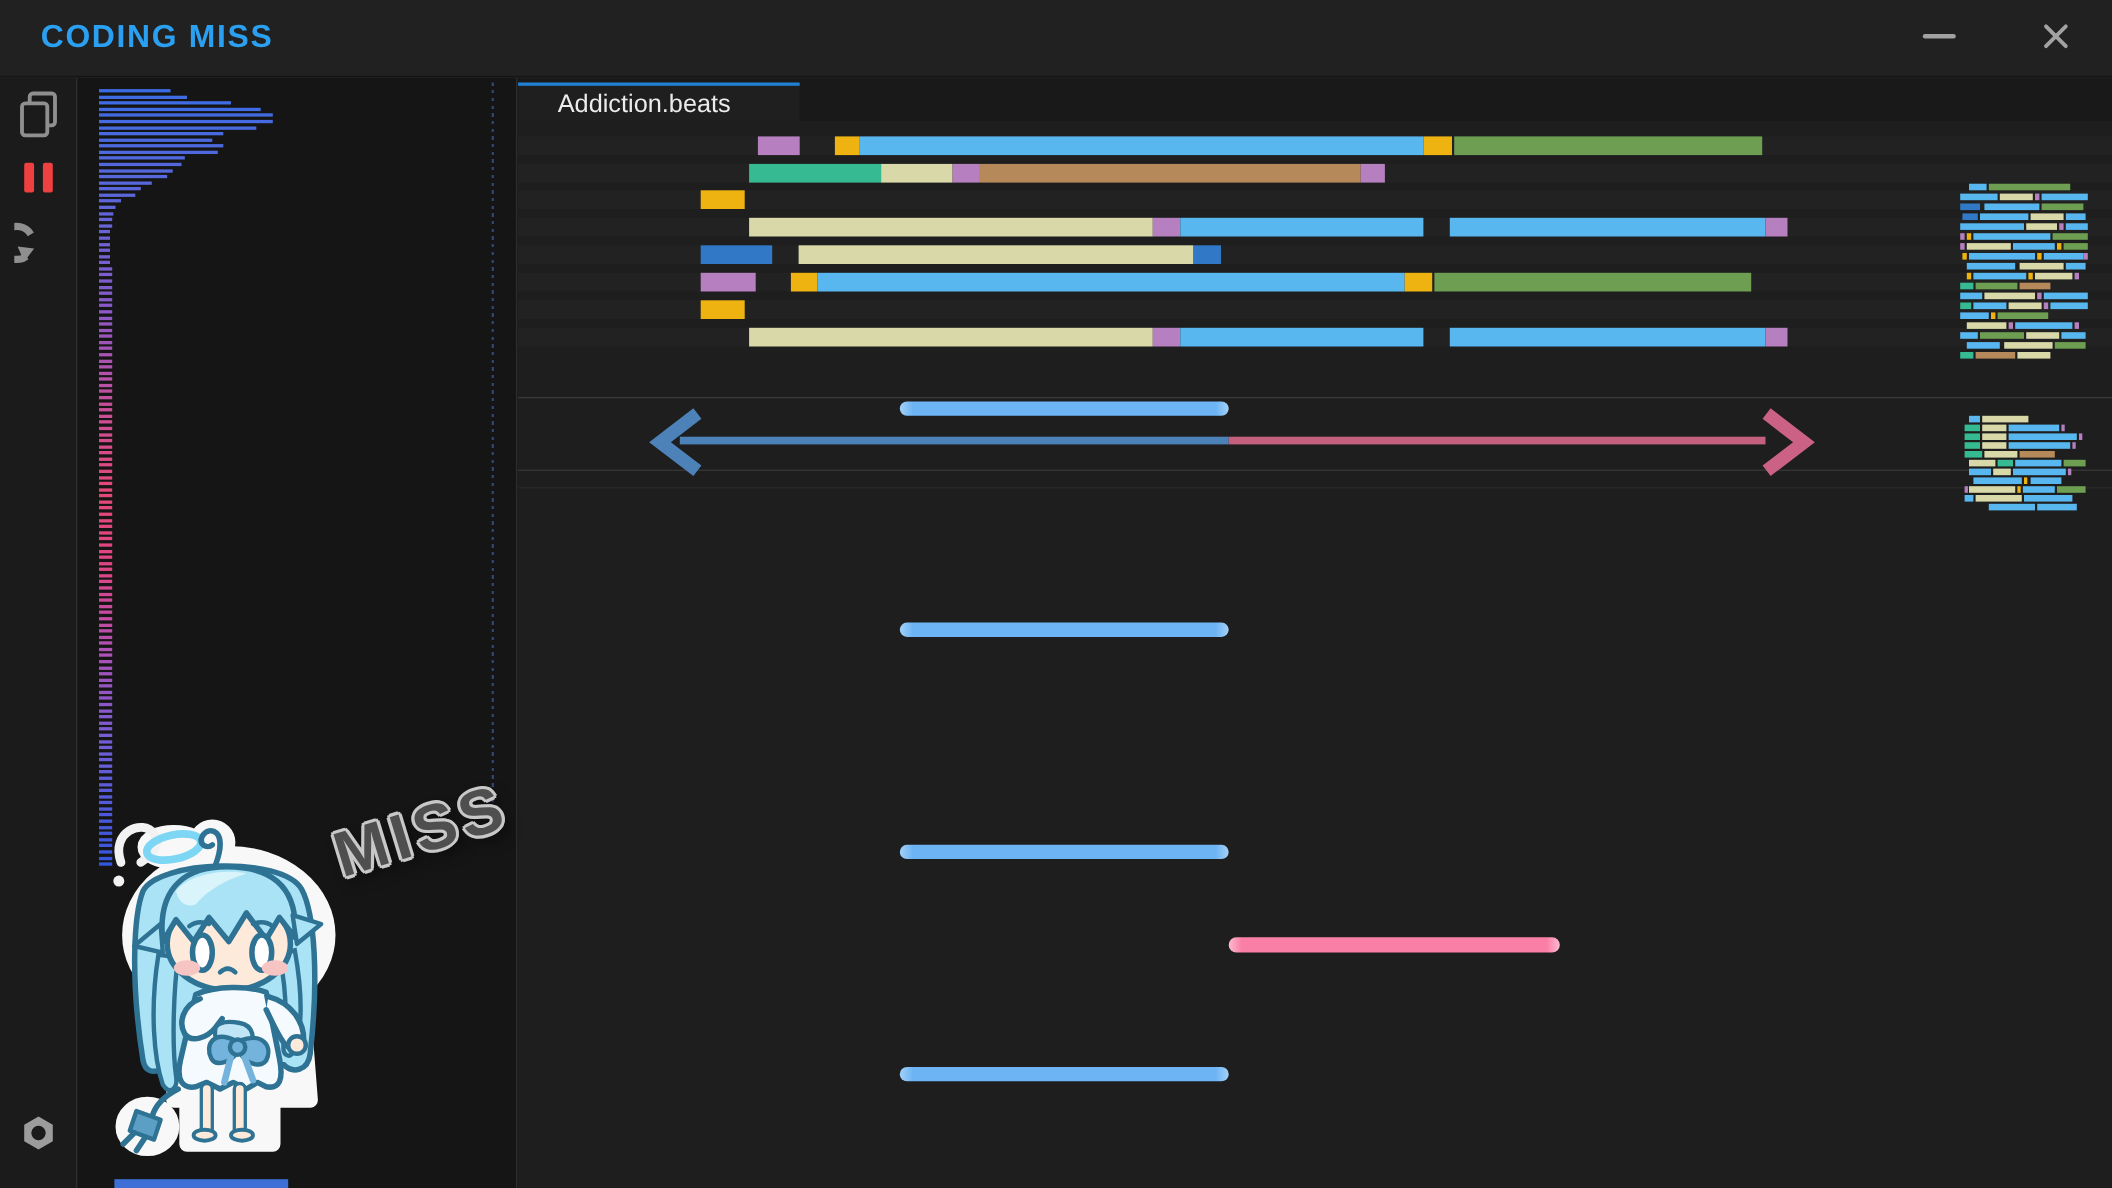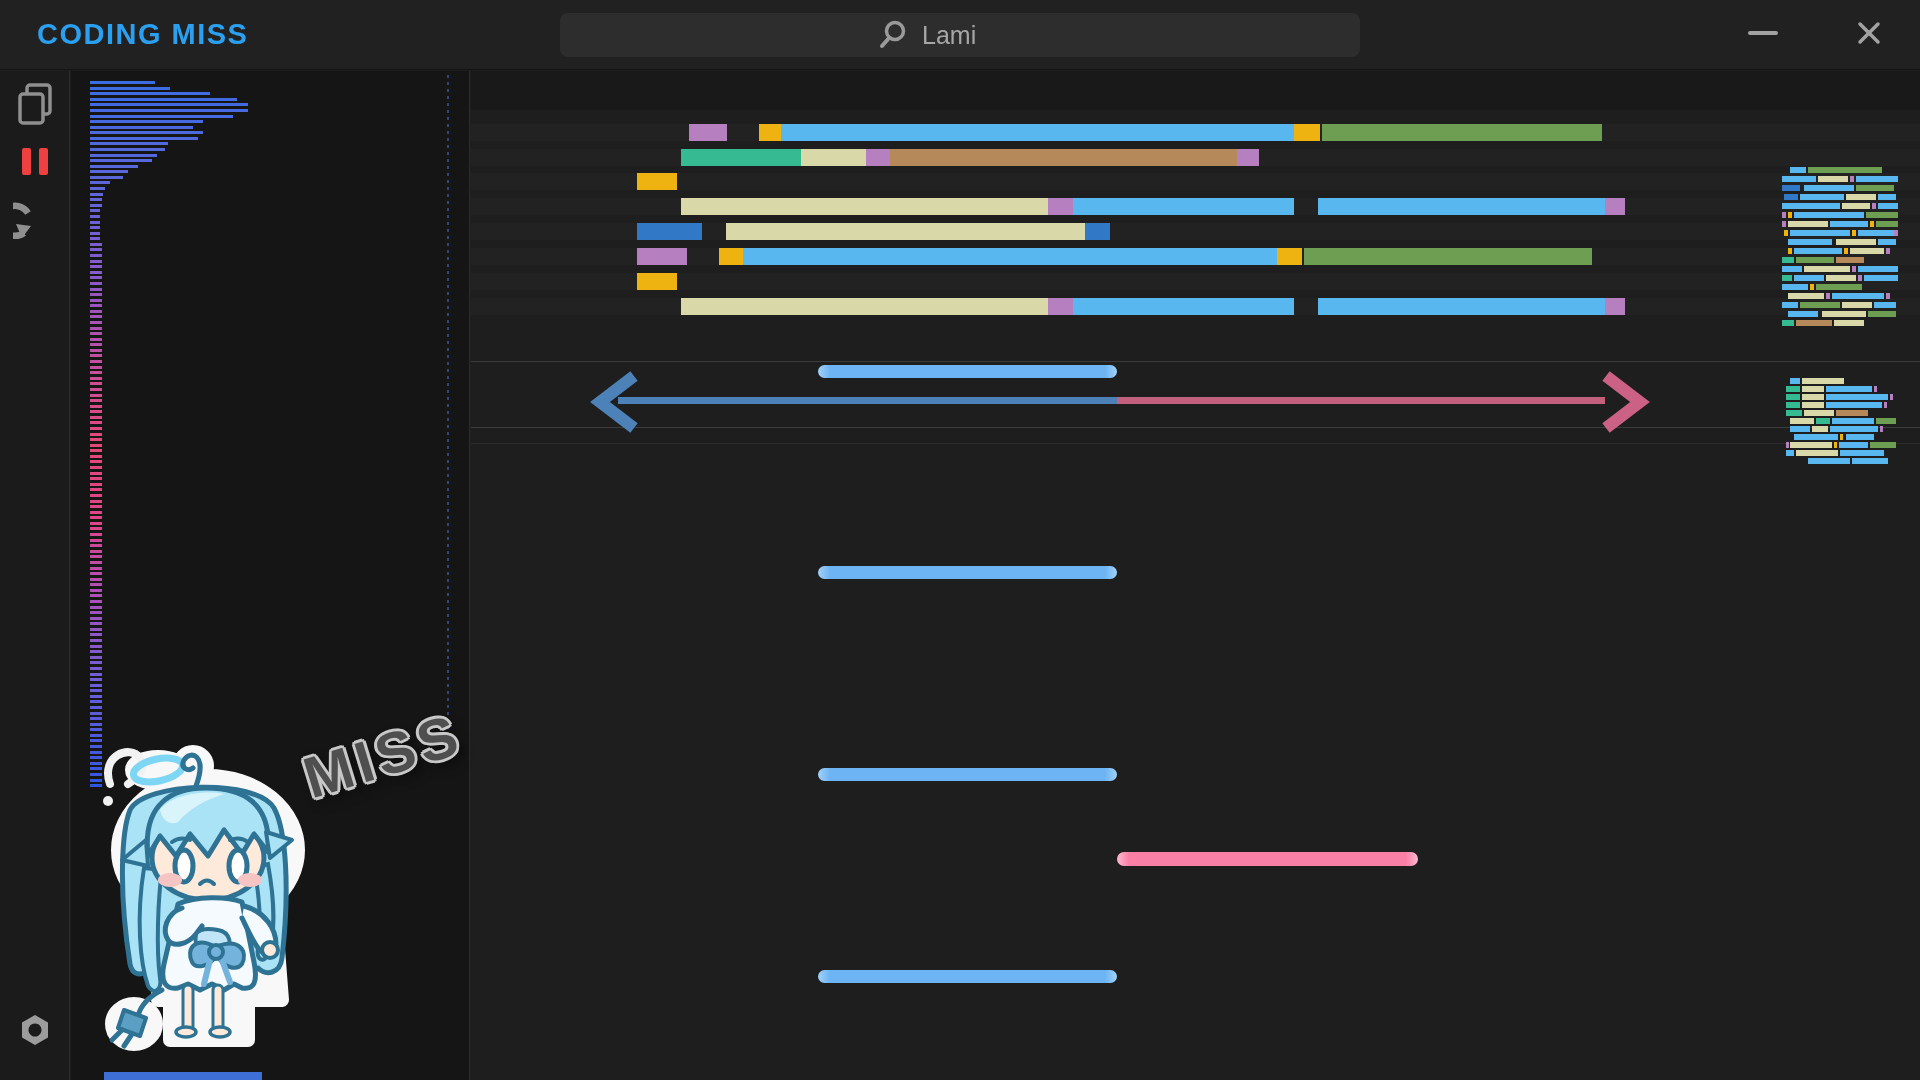--- a/index.html
+++ b/index.html
@@ -67,20 +67,23 @@
       <svg width="36" height="36" viewBox="0 0 36 36">
         <path fill-rule="evenodd" fill="#9c9c9c" d="M18,3 L31,10.5 L31,25.5 L18,33 L5,25.5 L5,10.5 Z M18,11.5 a6.5,6.5 0 1 0 0.01,0 Z"></path>
       </svg>
     </div>
   </div>
 
   <div id="panel" class="abs"></div>
   <div id="dotline" class="abs"></div>
 
   <div id="tabbar" class="abs"></div>
+  <div id="tab" class="abs">
+    <span>Addiction.beats</span>
+  </div>
 
   <svg class="abs chev" width="60" height="62" viewBox="0 0 60 62" style="left: 588px; top: 371px;">
     <polyline points="46,5 12,31 46,57" fill="none" stroke="#4d82b8" stroke-width="12"></polyline>
   </svg>
   <svg class="abs chev" width="60" height="62" viewBox="0 0 60 62" style="left: 1592px; top: 371px;">
     <polyline points="14,5 48,31 14,57" fill="none" stroke="#cb6184" stroke-width="12"></polyline>
   </svg>
 
   <div class="abs mmapbox" style="left:1782px;top:167px;width:120px;height:164px">
       <div class="gen" style="left: 8px; top: 0px; width: 16px; height: 6px; background: rgb(88, 183, 239);"></div>
@@ -236,27 +239,20 @@
     <path d="M92,252 L92,291 M122,252 L122,291" stroke="#fdeadb" stroke-width="7" stroke-linecap="round"></path>
     <ellipse cx="90" cy="294" rx="10" ry="5" fill="#fdeadb" stroke="#2e7294" stroke-width="3.5"></ellipse>
     <ellipse cx="124" cy="294" rx="10" ry="5" fill="#fdeadb" stroke="#2e7294" stroke-width="3.5"></ellipse>
     <path d="M66,252 C50,260 44,270 42,278" fill="none" stroke="#2e7294" stroke-width="5" stroke-linecap="round"></path>
     <path d="M28,272 L50,280 L44,298 L22,290 Z" fill="#5b9fc4" stroke="#2e7294" stroke-width="4" stroke-linejoin="round"></path>
     <path d="M26,292 L16,302 M36,296 L28,308" stroke="#2e7294" stroke-width="5" stroke-linecap="round"></path>
   </svg>
 
   <div id="topbar" class="abs">
     <div id="logo" class="abs">CODING MISS</div>
-    <div id="searchbox" class="abs">
-      <svg width="30" height="32" viewBox="0 0 30 32">
-        <circle cx="17" cy="12" r="8.5" fill="none" stroke="#9a9a9a" stroke-width="3.5"></circle>
-        <line x1="11" y1="19" x2="4" y2="27" stroke="#9a9a9a" stroke-width="4" stroke-linecap="round"></line>
-      </svg>
-      <input value="Lami" style="">
-    </div>
     <div id="minbtn" class="abs winbtn">
       <div id="minglyph"></div>
     </div>
     <div id="closebtn" class="abs winbtn">
       <svg width="28" height="28" viewBox="0 0 28 28">
         <line x1="5" y1="5" x2="23" y2="23" stroke="#a2a2a2" stroke-width="3.5" stroke-linecap="round"></line>
         <line x1="23" y1="5" x2="5" y2="23" stroke="#a2a2a2" stroke-width="3.5" stroke-linecap="round"></line>
       </svg>
     </div>
   </div>

